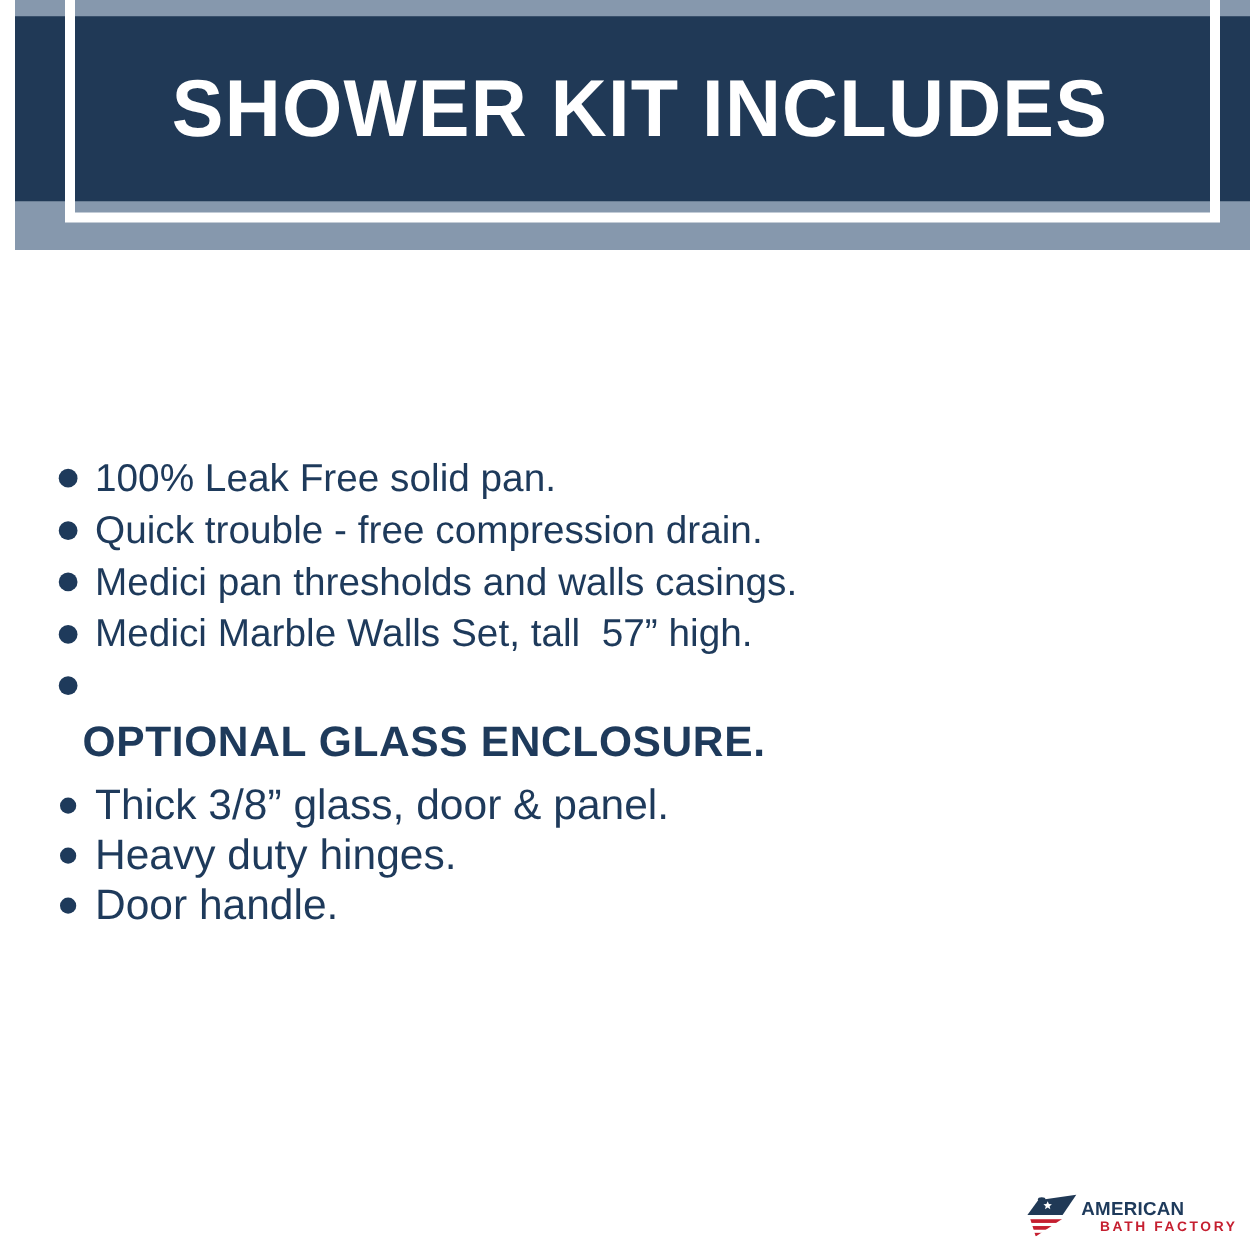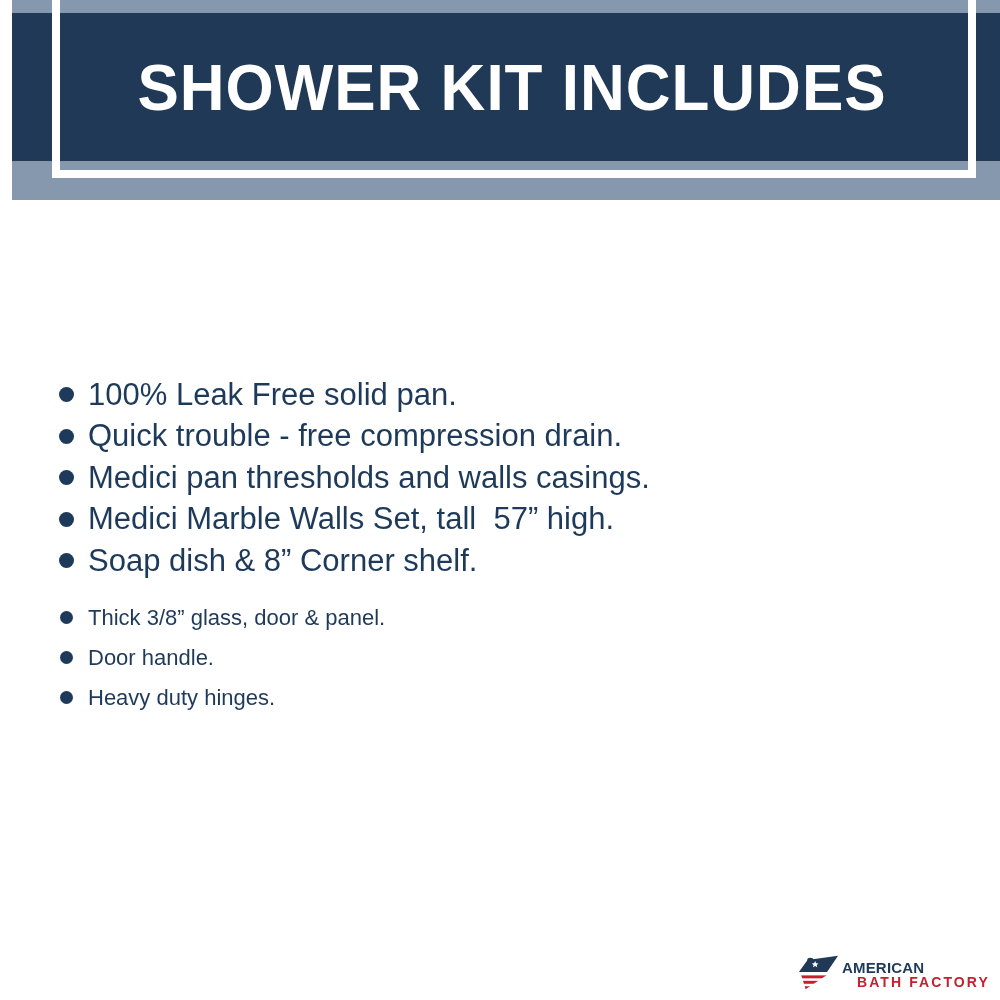--- a/index.html
+++ b/index.html
@@ -25,41 +25,41 @@
   .hero-title{
     color:var(--white);font-weight:bold;font-size:62px;letter-spacing:1px;
     transform:scaleY(1.04);white-space:nowrap;
   }
   .hero-frame{
     position:absolute;left:40px;top:-22px;width:924px;height:200px;
     border:8px solid var(--white);
   }
   
   .content{position:absolute;left:40px;top:358px;width:920px;}
-  ul.features{list-style:none;margin:16px;padding:0;}
+  ul.features{list-style:none;margin:4px;padding:0;}
   .features li{
     display:flex;align-items:center;height:41.5px;
     font-size:31px;color:var(--text-navy);
   }
   .features li span.txt{white-space:pre;}
   .features .bullet{
     flex:0 0 auto;width:15px;height:15px;border-radius:50%;
     background:var(--text-navy);margin:0 14px 0 3px;
   }
-  .features.secondary li{height:40px;font-size:22px;align-items:center;}
+  .features.secondary li{height:40px;font-size:34px;align-items:center;}
   .features.secondary .bullet{width:13px;height:13px;margin:0 15px 0 4px;}
   .optional-heading{
     margin:0 0 11px 26px;font-size:34px;font-weight:bold;line-height:40px;
     letter-spacing:0.5px;color:var(--text-navy);white-space:pre;
   }
   
   .logo{position:absolute;right:10px;bottom:5px;display:flex;align-items:center;gap:3px;}
   .logo-text{display:flex;flex-direction:column;}
   .logo-name{font-size:15px;font-weight:800;color:var(--text-navy);line-height:19px;letter-spacing:0.2px;}
-  .logo-sub{font-size:14px;font-weight:bold;color:var(--logo-red);letter-spacing:2.1px;line-height:11px;padding-left:15px;}
+  .logo-sub{font-size:11px;font-weight:bold;color:var(--logo-red);letter-spacing:2.1px;line-height:11px;padding-left:15px;}
 </style>
 </head>
 <body>
 
 <div class="hero">
   <div class="hero-band">
     <div class="hero-title">SHOWER KIT INCLUDES</div>
   </div>
   <div class="hero-frame"></div>
 </div>
@@ -77,35 +77,35 @@
     <li>
         <span class="bullet"></span>
         <span class="txt">Medici pan thresholds and walls casings.</span>
       </li>
     <li>
         <span class="bullet"></span>
         <span class="txt">Medici Marble Walls Set, tall  57” high.</span>
       </li>
     <li>
         <span class="bullet"></span>
-        <span class="txt">Soap dish &amp; 8” Corner shelf.</span>
       </li>
   </ul>
+  <p class="optional-heading">OPTIONAL GLASS ENCLOSURE.</p>
   <ul class="features secondary">
     <li>
         <span class="bullet"></span>
         <span class="txt">Thick 3/8” glass, door &amp; panel.</span>
       </li>
     <li>
         <span class="bullet"></span>
-        <span class="txt">Door handle.</span>
+        <span class="txt">Heavy duty hinges.</span>
       </li>
     <li>
         <span class="bullet"></span>
-        <span class="txt">Heavy duty hinges.</span>
+        <span class="txt">Door handle.</span>
       </li>
   </ul>
 </div>
 
 <div class="logo">
   <svg width="42" height="44" viewBox="0 0 44 44">
     <defs>
       <clipPath id="stripeClip">
           <path d="M4 23 L33 23 L9 39 Z"></path>
         </clipPath>

